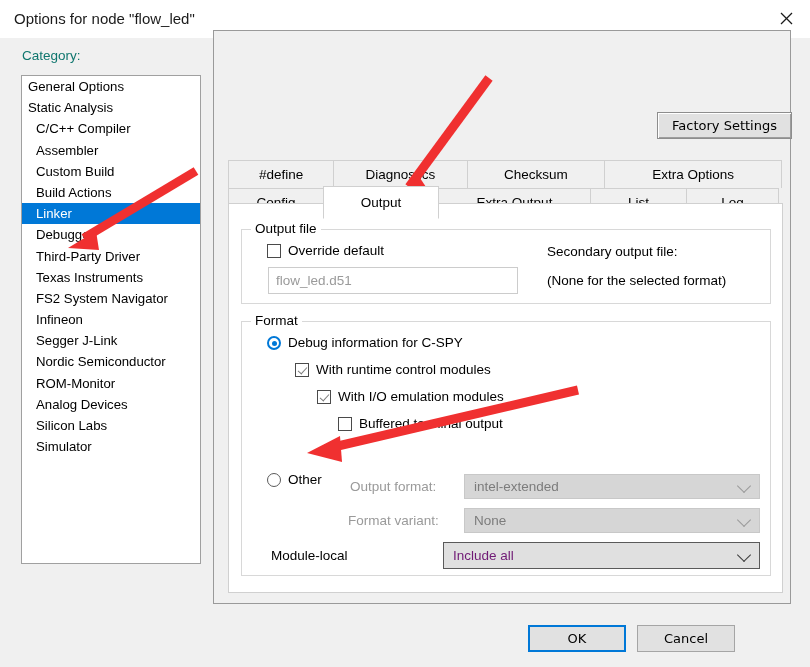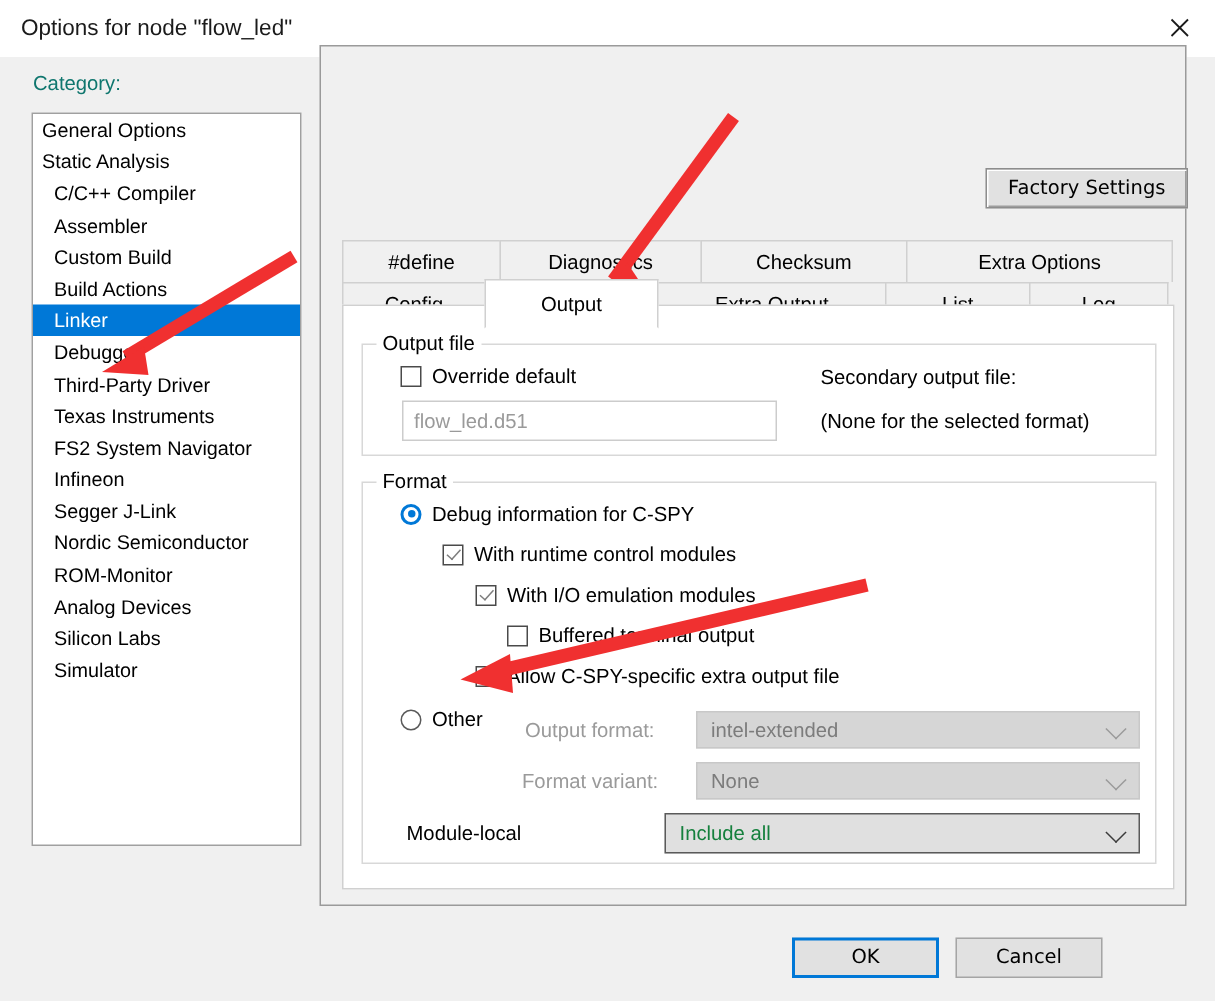--- a/index.html
+++ b/index.html
@@ -168,21 +168,21 @@
   #group-output-file {
     left: 12px; top: 25px;
     width: 528px; height: 73px;
   }
   #group-format {
     left: 12px; top: 117px;
     width: 528px; height: 253px;
   }
 
   
-  .row { position: absolute; display: flex; align-items: center; white-space: nowrap; }
+  .row { position: absolute; display: flex; align-items: flex-end; white-space: nowrap; }
 
   .checkbox {
     width: 14px; height: 14px;
     background: #ffffff;
     border: 1px solid #4a4a4a;
     box-sizing: border-box;
     display: inline-block;
     position: relative;
     flex: 0 0 auto;
     cursor: pointer;
@@ -244,21 +244,21 @@
 
   .combo {
     position: absolute;
     box-sizing: border-box;
     border: 1px solid #5a5a5a;
     background: #e0e0e0;
     display: flex;
     align-items: center;
     padding-left: 9px;
     font-size: 13.5px;
-    color: #15803d;
+    color: #701a75;
     cursor: pointer;
   }
   .combo.disabled {
     border: 1px solid #c8c8c8;
     background: #d6d6d6;
     color: #7c7c7c;
     cursor: default;
   }
   .combo .chev {
     position: absolute;
@@ -391,24 +391,20 @@
     <div class="row" style="left:75px; top:67px;">
       <span class="checkbox checked"></span>
       <span class="cb-label">With I/O emulation modules</span>
     </div>
 
     <div class="row" style="left:96px; top:94px;">
       <span class="checkbox"></span>
       <span class="cb-label">Buffered terminal output</span>
     </div>
 
-    <div class="row" style="left:75px; top:121px;">
-      <span class="checkbox checked"></span>
-      <span class="cb-label">Allow C-SPY-specific extra output file</span>
-    </div>
 
     <div class="row" style="left:25px; top:150px;">
       <span class="radio"></span>
       <span class="rb-label">Other</span>
     </div>
 
     <div class="static-text dim" style="left:108px; top:157px;">Output format:</div>
     <div class="combo disabled" style="left:222px; top:152px; width:296px; height:25px;">
       <span>intel-extended</span>
       <span class="chev"></span>

